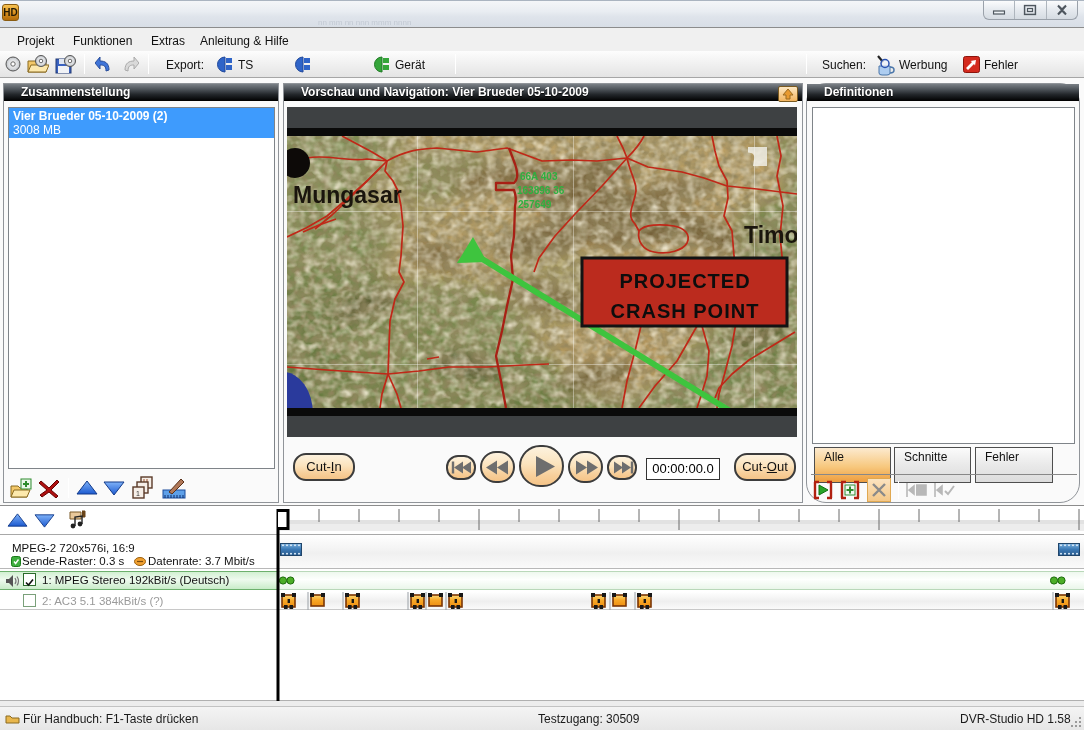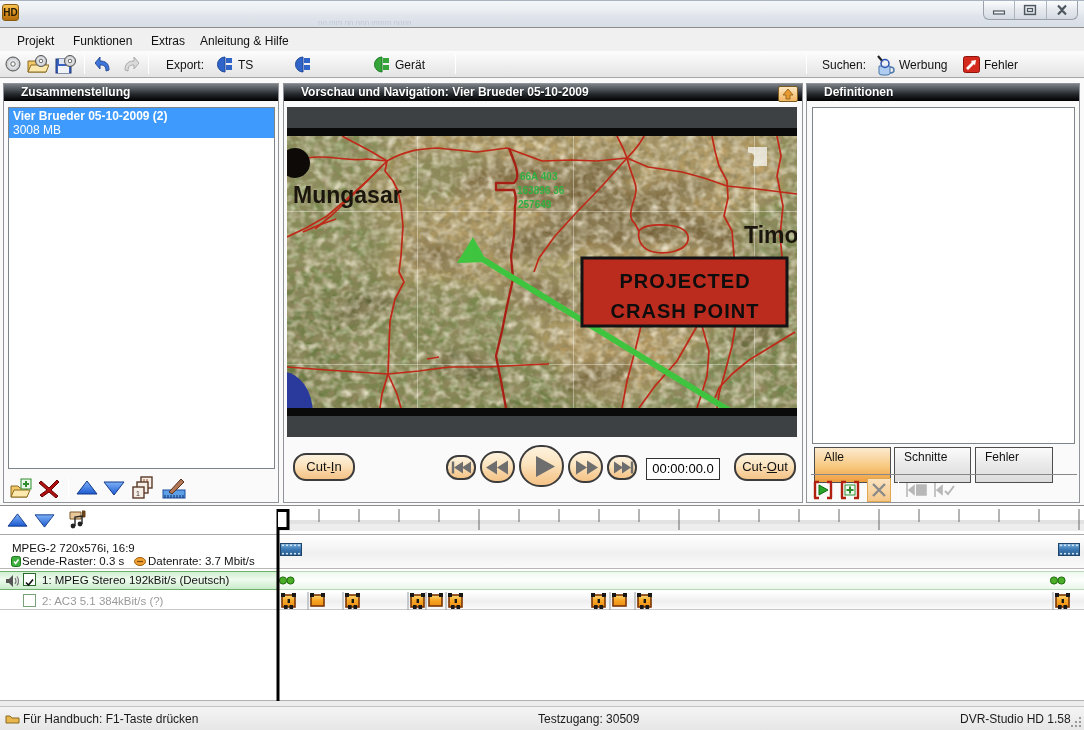--- a/index.html
+++ b/index.html
@@ -360,21 +360,21 @@
         <path d="M4 1.5 L15 8.5 L4 15.5 Z M15 1.5 L26 8.5 L15 15.5 Z" fill="#6e6e6e"></path>
       </svg>
   <svg class="abs" style="left:327px;top:376px;" width="25" height="15" viewBox="0 0 25 15">
         <path d="M3 1.5 L12 7.5 L3 13.5 Z M11 1.5 L20 7.5 L11 13.5 Z" fill="#6e6e6e"></path>
         <path d="M21 1.5 L21 13.5" stroke="#6e6e6e" stroke-width="2.4"></path>
       </svg>
   <div class="abs" style="left:362px;top:374px;width:74px;height:22px;background:#fff;border:1px solid #333;font-size:13px;text-align:center;line-height:20px;">00:00:00.0</div>
   <div class="tanbtn" style="left:450px;top:369px;width:62px;height:28px;line-height:24px;">Cut-<span style="text-decoration:underline">O</span>ut</div>
  </div>
 
- <div class="panel" style="left:806px;top:5px;width:274px;height:420px;">
+ <div class="panel" style="left:806px;top:5px;width:274px;height:420px;border-radius:20px;">
   <div class="phead">Definitionen</div>
   <div class="whitebox" style="left:5px;top:23px;width:263px;height:337px;"></div>
   <div class="tab tabsel" style="left:7px;top:363px;width:77px;">Alle</div>
   <div class="tab" style="left:87px;top:363px;width:77px;">Schnitte</div>
   <div class="tab" style="left:168px;top:363px;width:78px;">Fehler</div>
   <div class="abs" style="left:4px;top:390px;width:266px;height:1px;background:#888;"></div>
   <div class="iconrow" style="left:6px;top:394px;height:24px;">
    <svg width="20" height="20" viewBox="0 0 20 20">
           <path d="M2 2 L2 18 M1 2 L6 2 M1 18 L6 18 M18 2 L18 18 M14 2 L19 2 M14 18 L19 18" stroke="#b02010" stroke-width="2.4" fill="none"></path>
           <path d="M6 5 L15 10 L6 15 Z" fill="#28a428" stroke="#107010"></path>

